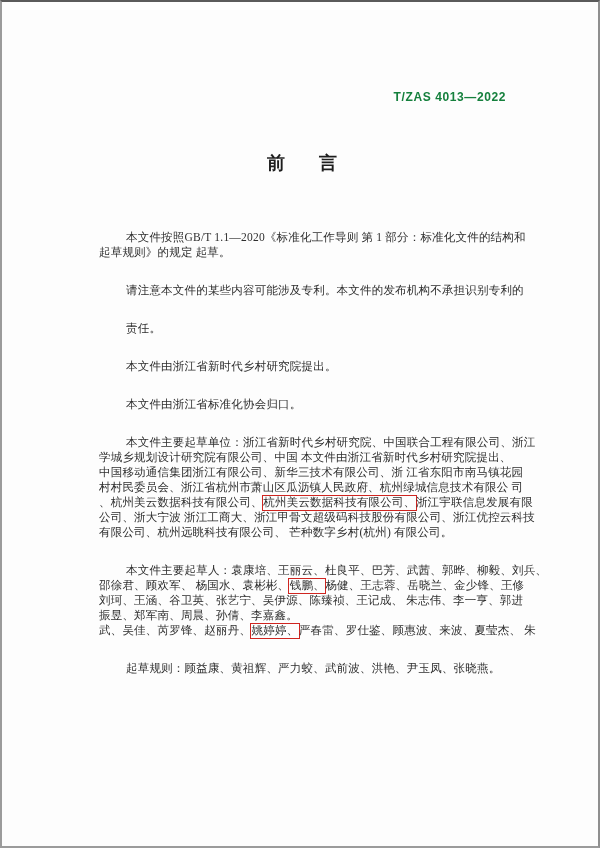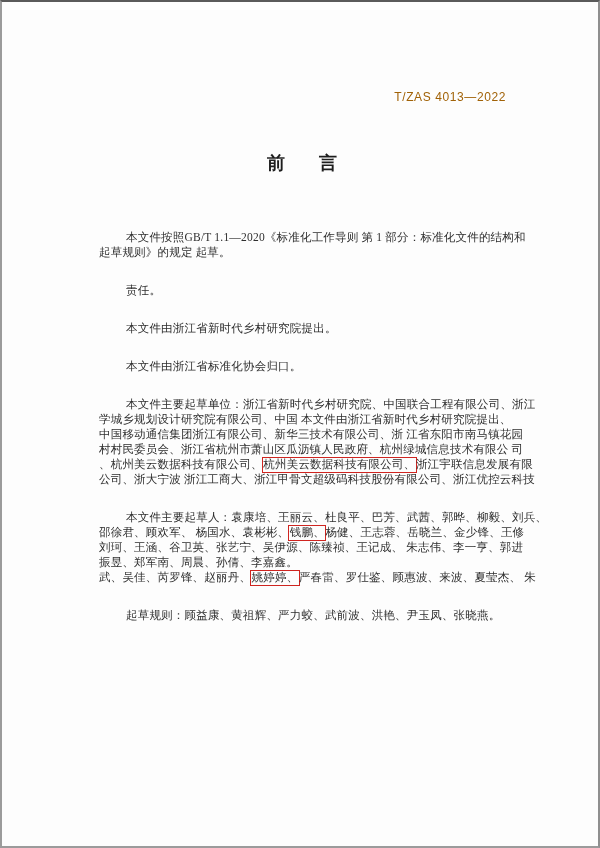--- a/index.html
+++ b/index.html
@@ -16,24 +16,24 @@
     border-top: 2px solid #5a5a5a;
     border-left: 2px solid #9b9b9b;
     border-right: 2px solid #8f8f8f;
     border-bottom: 2px solid #9b9b9b;
     background: #fdfdfd;
   }
   .header-code {
     position: absolute;
     top: 88px; right: 92px;
     font-family: "Liberation Sans", sans-serif;
-    font-weight: normal;
+    font-weight: bold;
     font-size: 12px;
     letter-spacing: 0.6px;
-    color: #a16207;
+    color: #15803d;
   }
   .doc-title {
     position: absolute;
     top: 149px; left: 0; width: 600px;
     display: flex; justify-content: center; gap: 34px;
     font-family: "Liberation Sans", sans-serif;
     font-weight: bold;
     font-size: 18px;
     color: #1d1d1d;
   }
@@ -63,29 +63,31 @@
   <div class="header-code">T/ZAS 4013—2022</div>
 
   <div class="doc-title">
     <span>前</span>
     <span>言</span>
   </div>
 
   <div class="body-text">
     <div class="line indent">本文件按照GB/T 1.1—2020《标准化工作导则 第 1 部分：标准化文件的结构和</div>
     <div class="line">起草规则》的规定 起草。</div>
+    <div class="line indent">请注意本文件的某些内容可能涉及专利。本文件的发布机构不承担识别专利的</div>
     <div class="line indent">责任。</div>
     <div class="line indent">本文件由浙江省新时代乡村研究院提出。</div>
     <div class="line indent">本文件由浙江省标准化协会归口。</div>
     <div class="line indent">本文件主要起草单位：浙江省新时代乡村研究院、中国联合工程有限公司、浙江</div>
     <div class="line">学城乡规划设计研究院有限公司、中国 本文件由浙江省新时代乡村研究院提出、</div>
     <div class="line">中国移动通信集团浙江有限公司、新华三技术有限公司、浙 江省东阳市南马镇花园</div>
     <div class="line">村村民委员会、浙江省杭州市萧山区瓜沥镇人民政府、杭州绿城信息技术有限公 司</div>
     <div class="line"><span>、杭州美云数据科技有限公司、</span><span class="hl">杭州美云数据科技有限公司、</span><span>浙江宇联信息发展有限</span></div>
     <div class="line">公司、浙大宁波 浙江工商大、浙江甲骨文超级码科技股份有限公司、浙江优控云科技</div>
+    <div class="line">有限公司、杭州远眺科技有限公司、 芒种数字乡村(杭州) 有限公司。</div>
     <div class="line indent">本文件主要起草人：袁康培、王丽云、杜良平、巴芳、武茜、郭晔、柳毅、刘兵、</div>
     <div class="line"><span>邵徐君、顾欢军、 杨国水、袁彬彬、</span><span class="hl">钱鹏、</span><span>杨健、王志蓉、岳晓兰、金少锋、王修</span></div>
     <div class="line">刘珂、王涵、谷卫英、张艺宁、吴伊源、陈臻祯、王记成、 朱志伟、李一亨、郭进</div>
     <div class="line">振昱、郑军南、周晨、孙倩、李嘉鑫。</div>
     <div class="line"><span>武、吴佳、芮罗锋、赵丽丹、</span><span class="hl">姚婷婷、</span><span>严春雷、罗仕鉴、顾惠波、来波、夏莹杰、 朱</span></div>
     <div class="line indent">起草规则：顾益康、黄祖辉、严力蛟、武前波、洪艳、尹玉凤、张晓燕。</div>
   </div>
 
 </div>
 

